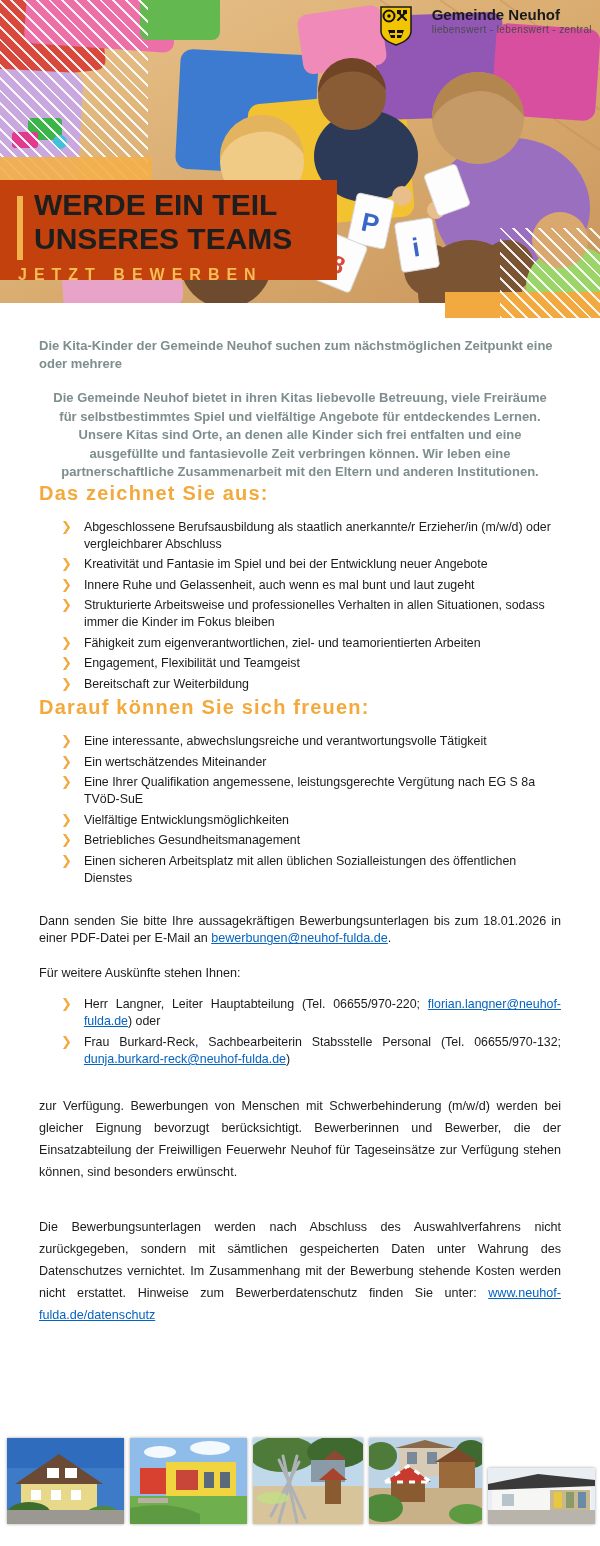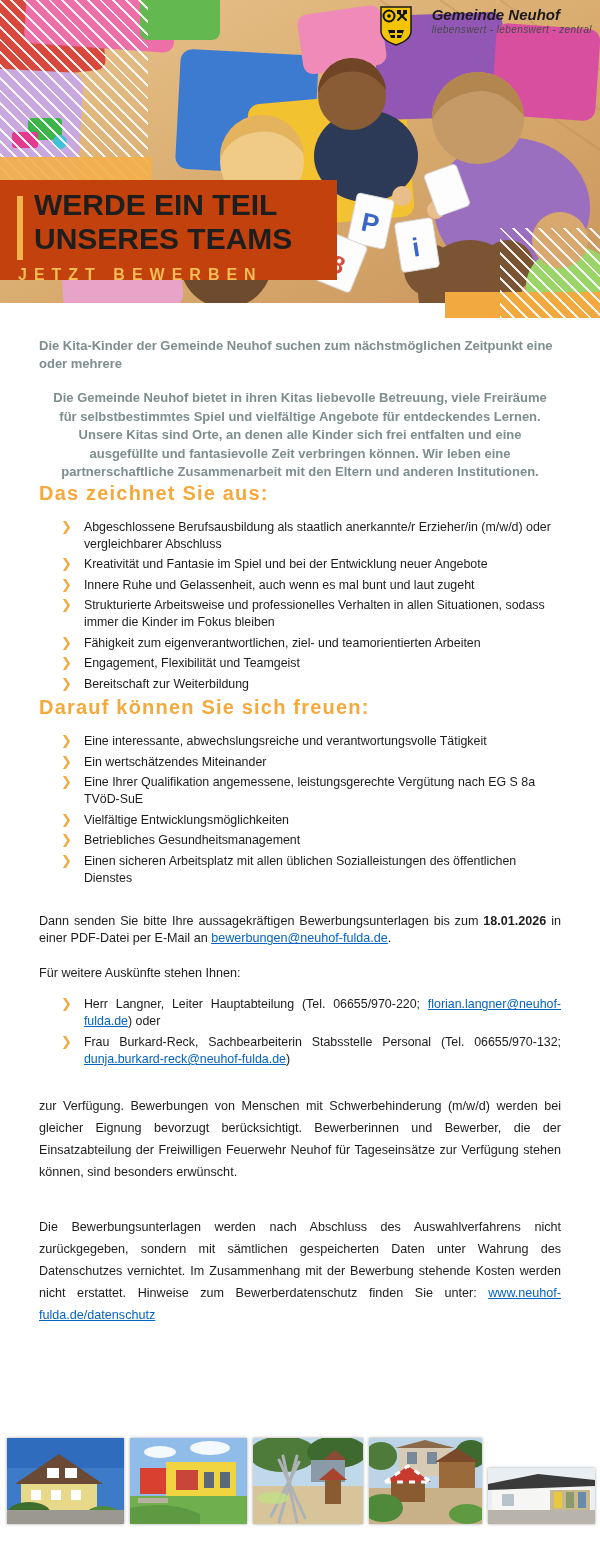--- a/index.html
+++ b/index.html
@@ -12,21 +12,21 @@
   .hatch{position:absolute;background:repeating-linear-gradient(45deg,rgba(255,255,255,.9) 0 2px,rgba(255,255,255,0) 2px 9px);}
   .hatch-left{left:0;top:0;width:148px;height:181px;}
   .hatch-right{left:500px;top:228px;width:100px;height:90px;}
   .band-left{position:absolute;left:0;top:157px;width:152px;height:24px;background:rgba(242,176,74,.92);}
   .band-br{position:absolute;left:445px;top:292px;width:155px;height:26px;background:#F2A93F;}
   .headline-panel{position:absolute;left:0;top:180px;width:337px;height:100px;background:#c2410c;}
   .accent-bar{position:absolute;left:17px;top:16px;width:6px;height:64px;background:#F2B34C;}
   .hero-title{position:absolute;left:34px;top:8px;margin:0;font-size:30px;line-height:34px;font-weight:bold;color:#1e1e1e;letter-spacing:0;}
   .hero-cta{position:absolute;left:18px;top:86px;font-size:16px;font-weight:bold;color:#F5BD55;letter-spacing:7px;white-space:nowrap;}
 
-  .logo{position:absolute;right:8px;top:6px;display:flex;align-items:flex-start;gap:20px;font-style:italic;}
+  .logo{position:absolute;right:8px;top:6px;display:flex;align-items:flex-start;gap:20px;}
   .logo-texts{display:flex;flex-direction:column;}
   .logo-name{font-size:15px;font-weight:bold;color:#1a1a1a;line-height:18px;}
   .logo-tagline{font-size:10px;color:#4a4a4a;letter-spacing:.4px;}
 
   
   .content{padding:0 39px;}
   .intro{margin:19px 0 0 0;font-size:13px;line-height:18px;font-weight:bold;color:#7E8D8D;}
   .job-title{margin:17px 10px 0 10px;text-align:center;font-size:19px;line-height:31px;font-weight:bold;color:#F5A93C;}
   .about{margin:16px 6px 0 6px;text-align:center;font-size:13px;line-height:18.6px;font-weight:bold;color:#7E8D8D;}
   h3.sec{margin:0;font-size:20px;font-weight:bold;color:#F4A93C;letter-spacing:1.2px;}
@@ -37,21 +37,21 @@
   ul.chevlist li{display:flex;gap:12px;font-size:12.4px;line-height:17px;margin-bottom:3.5px;}
   ul.chevlist .chev{color:#F2A93F;font-weight:bold;font-size:13px;line-height:16px;flex:0 0 auto;}
   ul.chevlist .txt{flex:1;}
   ul.contacts li .txt{text-align:justify;}
   .para{margin:0;font-size:12.6px;line-height:17.5px;text-align:justify;}
   .apply{margin-top:26px;}
   .info-line{margin-top:17px;}
   .closing1{margin-top:27px;line-height:22px;}
   .closing2{margin-top:33px;line-height:22px;}
   .link{color:#0563C1;text-decoration:underline;cursor:pointer;}
-  b.date{font-weight:bold;}
+  b.date{font-weight:normal;}
 
   
   .photos{position:absolute;left:0;top:1438px;width:600px;display:flex;gap:6px;padding-left:7px;box-sizing:border-box;align-items:flex-start;}
   .thumb{flex:0 0 auto;box-shadow:0 0 3px rgba(0,0,0,.35);background:#fff;font-size:0;}
   .thumb svg{display:block;}
   .thumb5{margin-top:30px;}
 </style>
 </head>
 <body>
 

